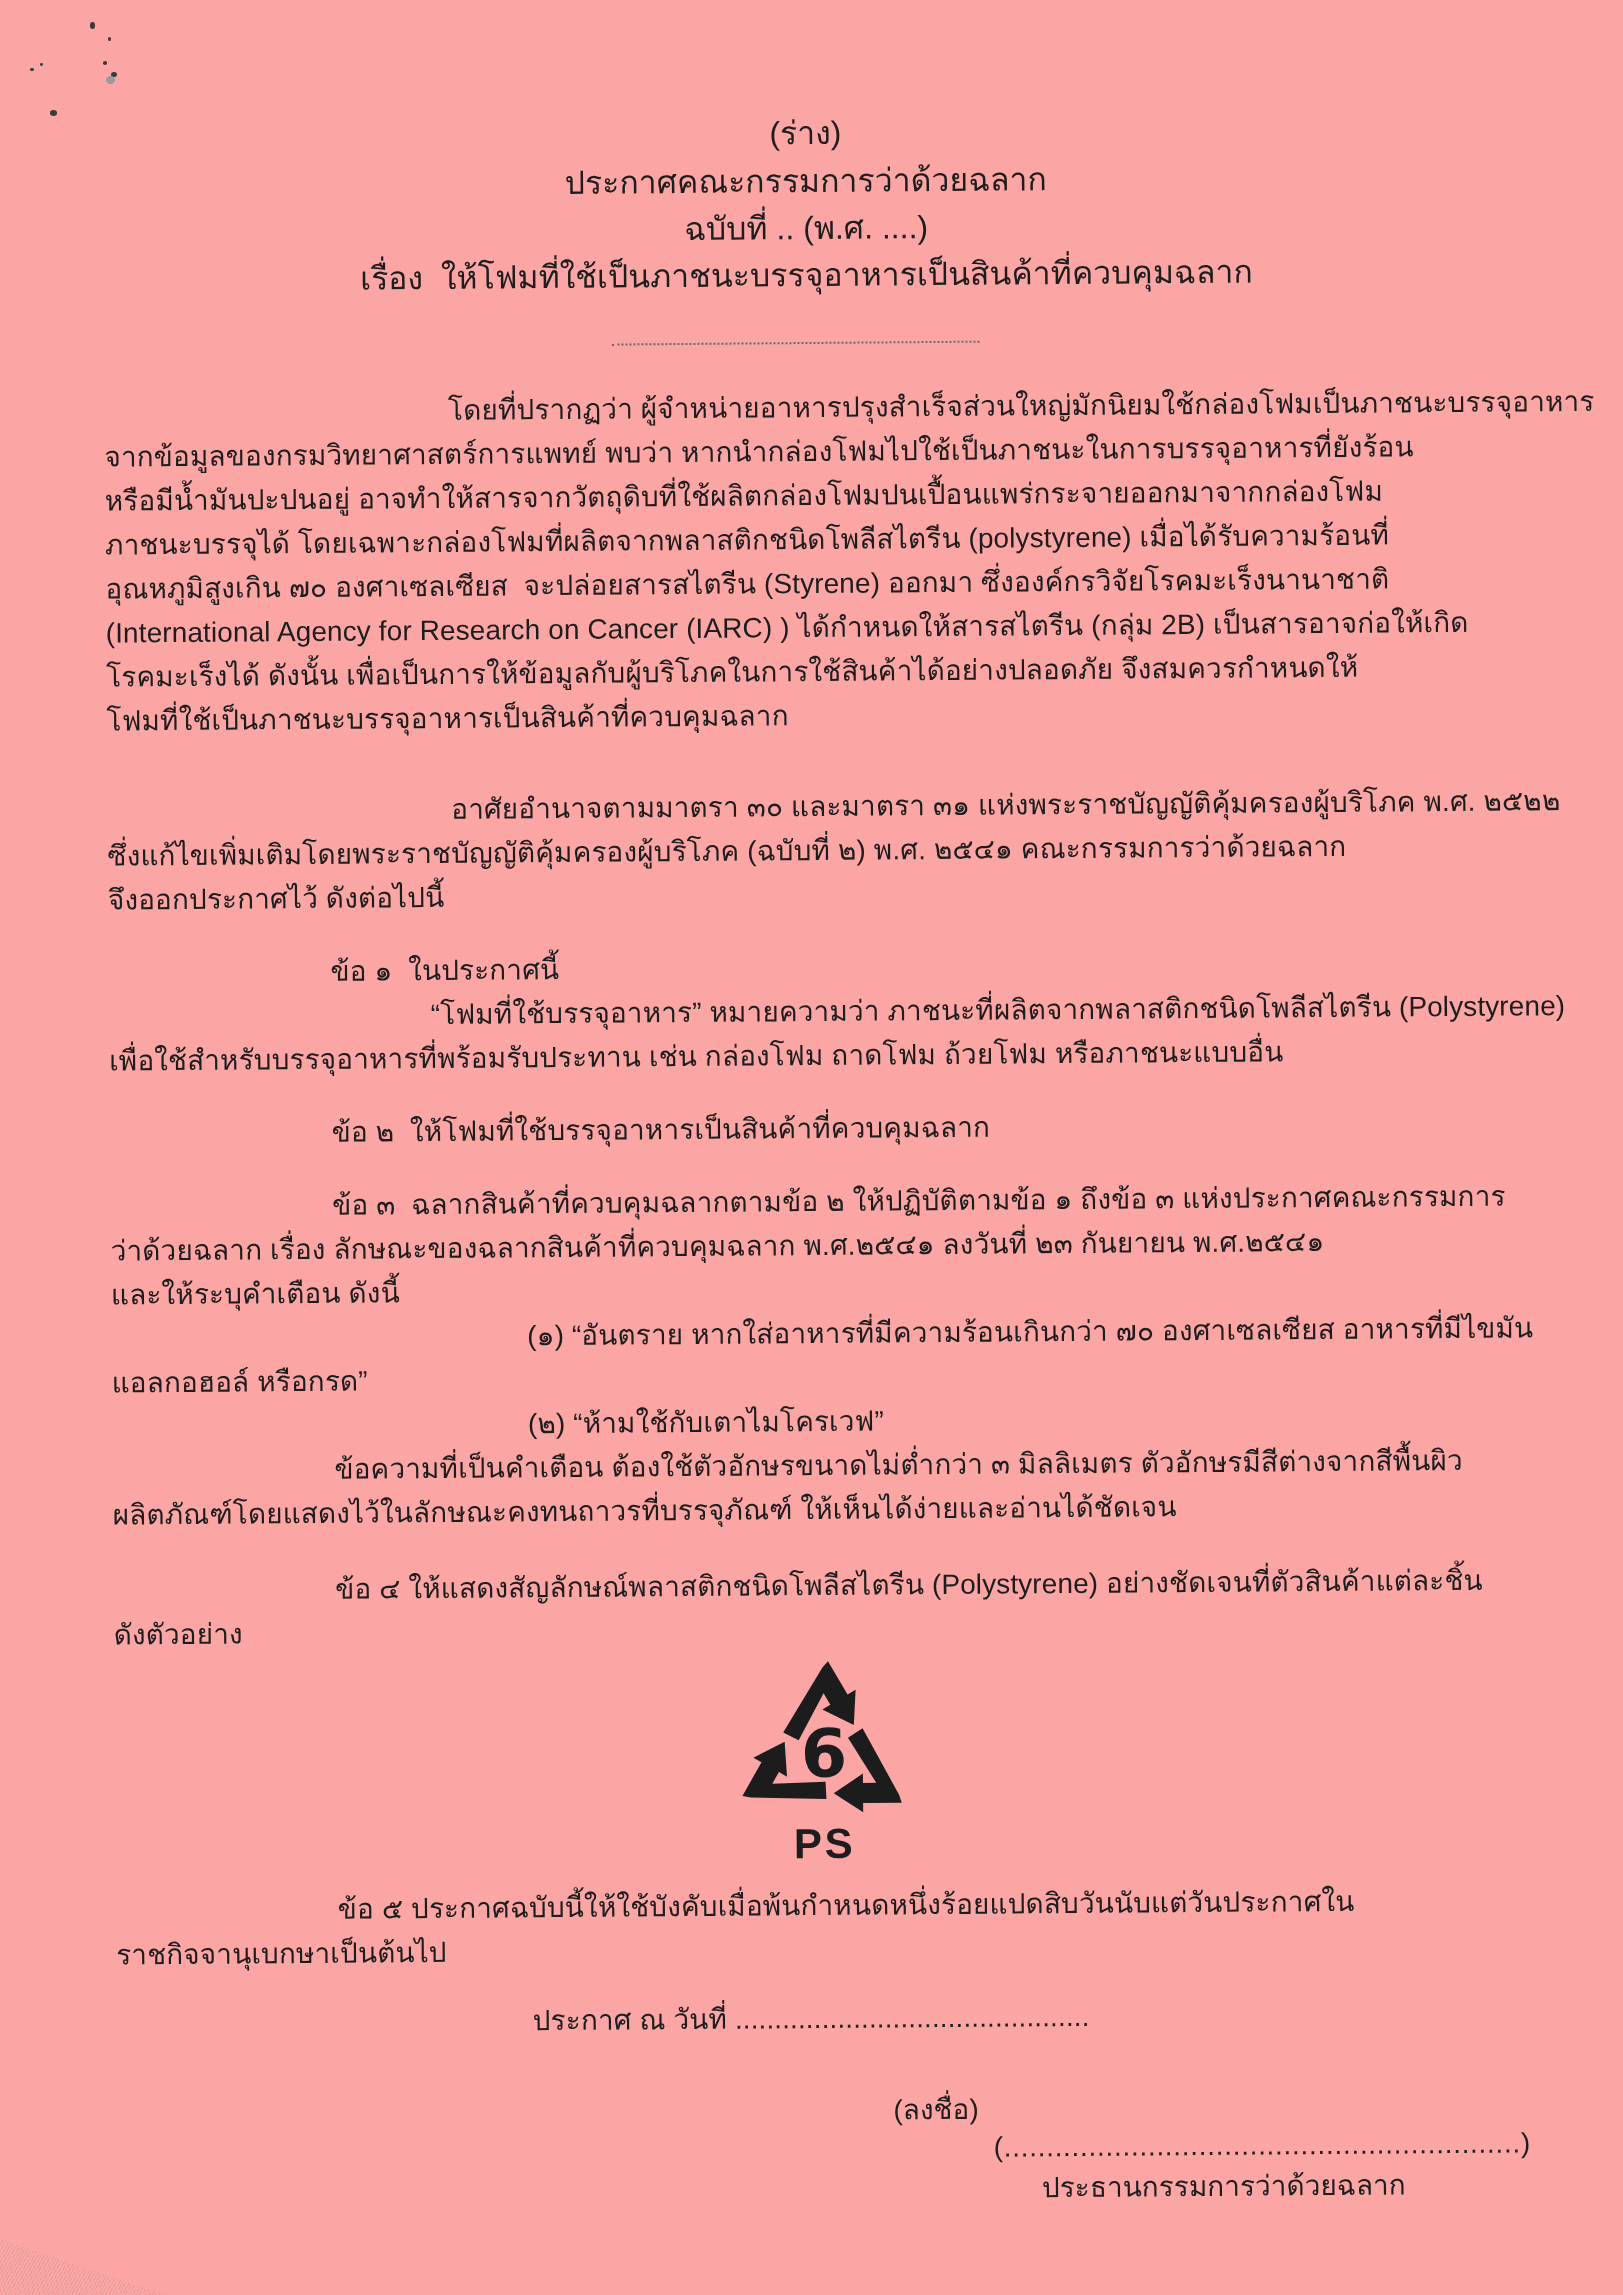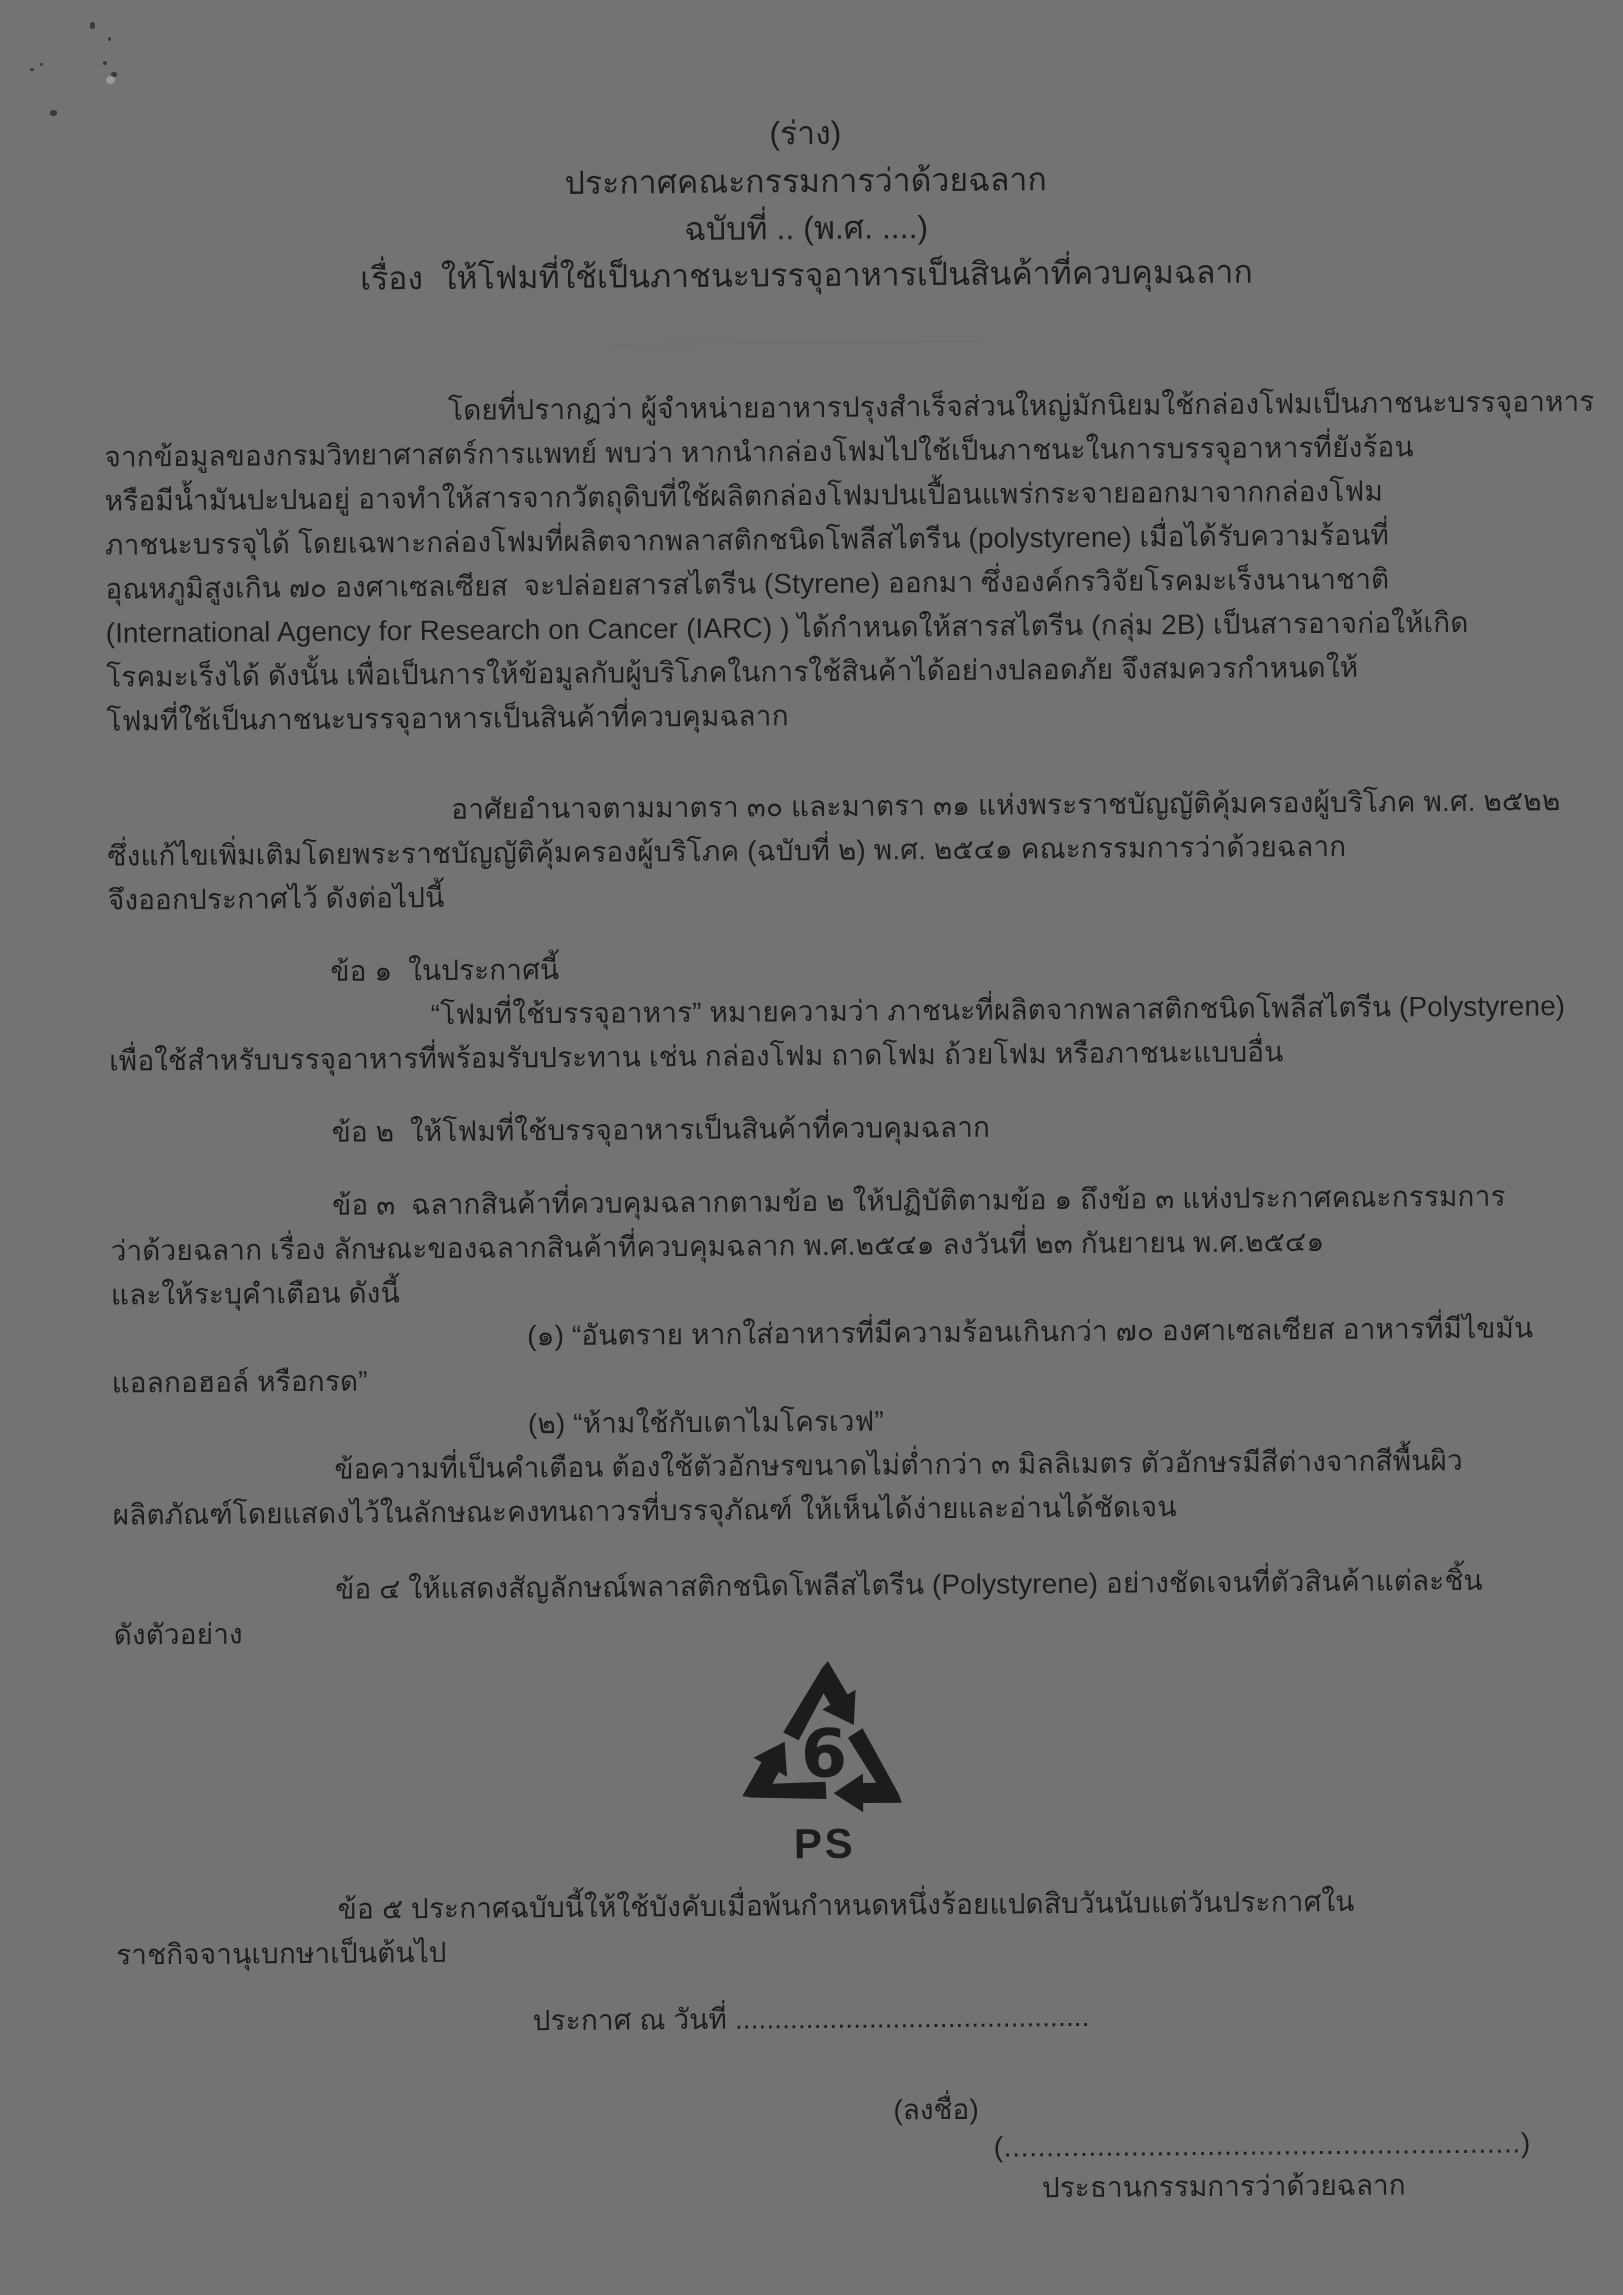--- a/index.html
+++ b/index.html
@@ -1,19 +1,19 @@
 <!DOCTYPE html>
 <html style="font-size:11.5px"><head>
 <meta charset="utf-8">
 <style>
   html,body{margin:0;padding:0;background:#e8e8e8;}
   .sheet{
     position:relative;
     width:1623px;height:2295px;
-    background:#737373;
+    background:#fca5a5;
     overflow:hidden;
     font-family:"Liberation Sans","DejaVu Sans",sans-serif;
     color:#1d1d1d;
   }
   .content{
     position:absolute;inset:0;
     transform:rotate(-0.45deg);
     transform-origin:50% 40%;
     padding-top:109px;
     box-sizing:border-box;

